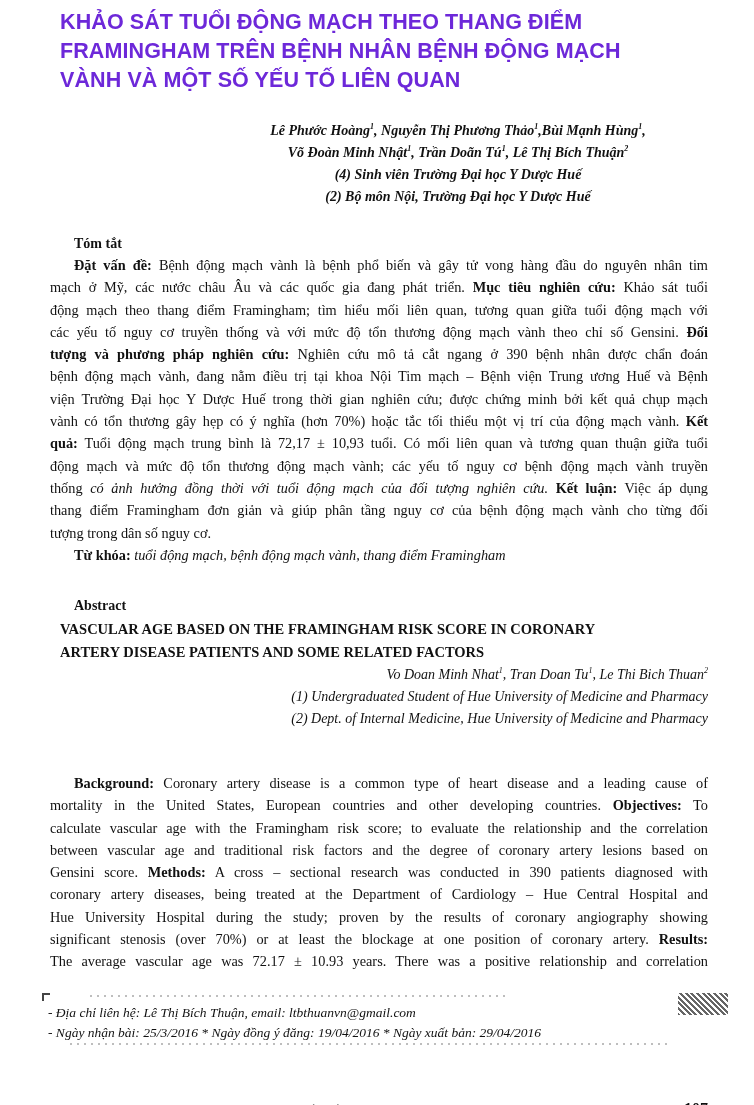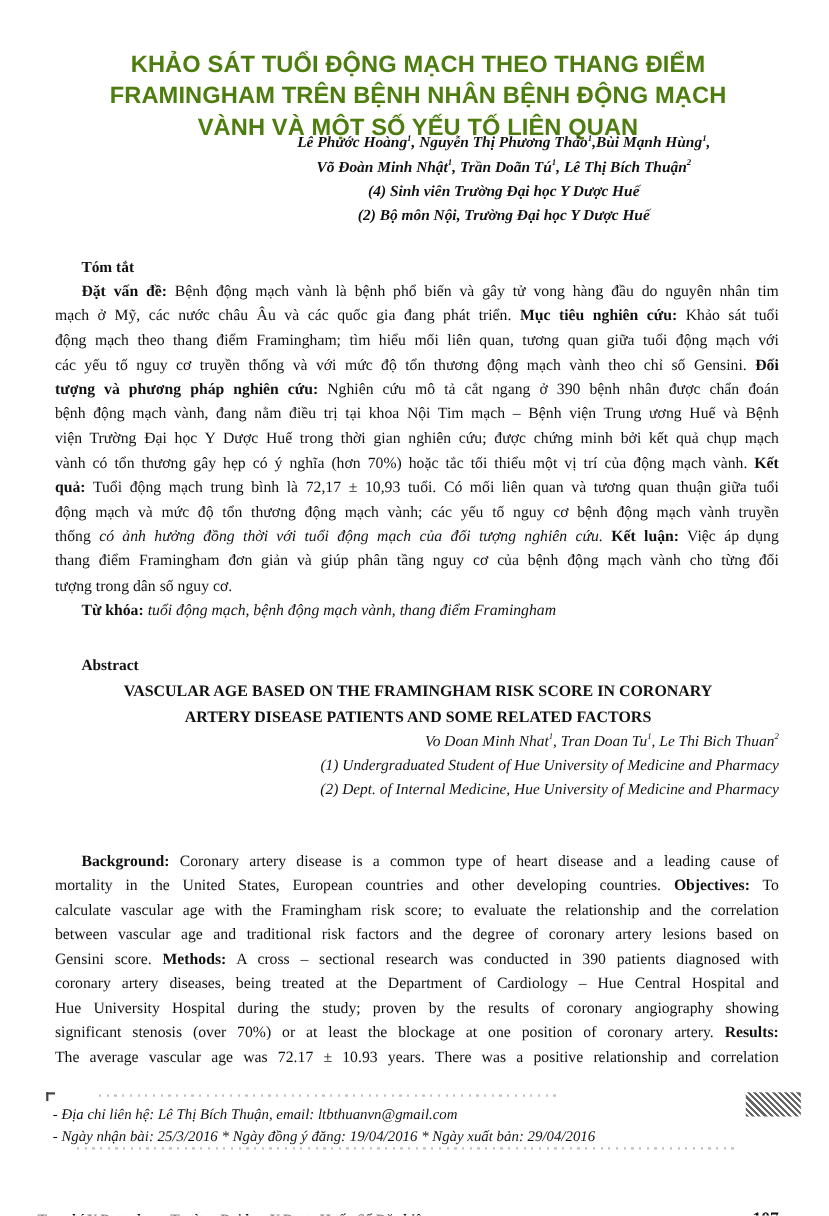--- a/index.html
+++ b/index.html
@@ -3,26 +3,25 @@
 <meta charset="utf-8">
 <style>
   html, body { margin: 0; padding: 0; background: #ffffff; }
   body {
     width: 754px; height: 1105px; position: relative; overflow: hidden;
     font-family: "Liberation Serif", "DejaVu Serif", serif;
     color: #111;
   }
   .title {
     position: absolute; left: 60px; width: 640px; top: 8px;
-    text-align: center;
+    text-align: left;
     font-family: "Liberation Sans", "DejaVu Sans", sans-serif;
     font-weight: bold; font-size: 21.5px; line-height: 29px;
     letter-spacing: 0.1px;
-    color: #4d7c0f;
-    margin-top: 36px;
+    color: #6d28d9;
   }
   .title div { white-space: nowrap; }
   .authors {
     position: absolute; right: 46px; top: 120px; width: 500px;
     text-align: center; font-style: italic; font-size: 14px; line-height: 22px;
   }
   .authors .names { font-weight: bold; }
   .authors .affil { font-weight: bold; font-style: italic; }
   sup { font-size: 8px; vertical-align: 6px; line-height: 0; }
 
@@ -35,21 +34,21 @@
   }
   .para .line { display: block; white-space: nowrap; text-align: justify; text-align-last: justify; }
   .para .line.last { text-align-last: left; }
   .para .line.indent { padding-left: 24px; }
   .b { font-weight: bold; }
   .i { font-style: italic; }
   .bi { font-weight: bold; }
 
   .en-title {
     position: absolute; left: 60px; width: 640px; top: 618px;
-    text-align: center; font-size: 14.5px; line-height: 23px; font-weight: bold;
+    font-size: 14.5px; line-height: 23px; font-weight: bold;
   }
   .en-authors {
     position: absolute; right: 46px; top: 664px; width: 520px;
     text-align: right; font-style: italic; font-size: 14px; line-height: 22px;
   }
 
   .footnote-rule {
     position: absolute; left: 42px; top: 993px; width: 6px; height: 6px;
     border-top: 2px solid #444; border-left: 2px solid #444;
   }

